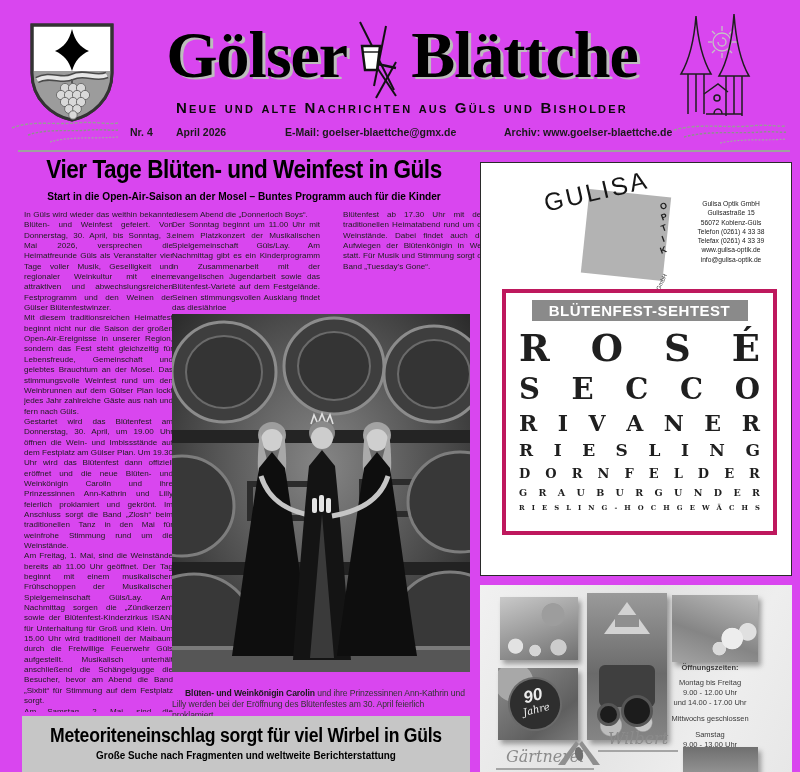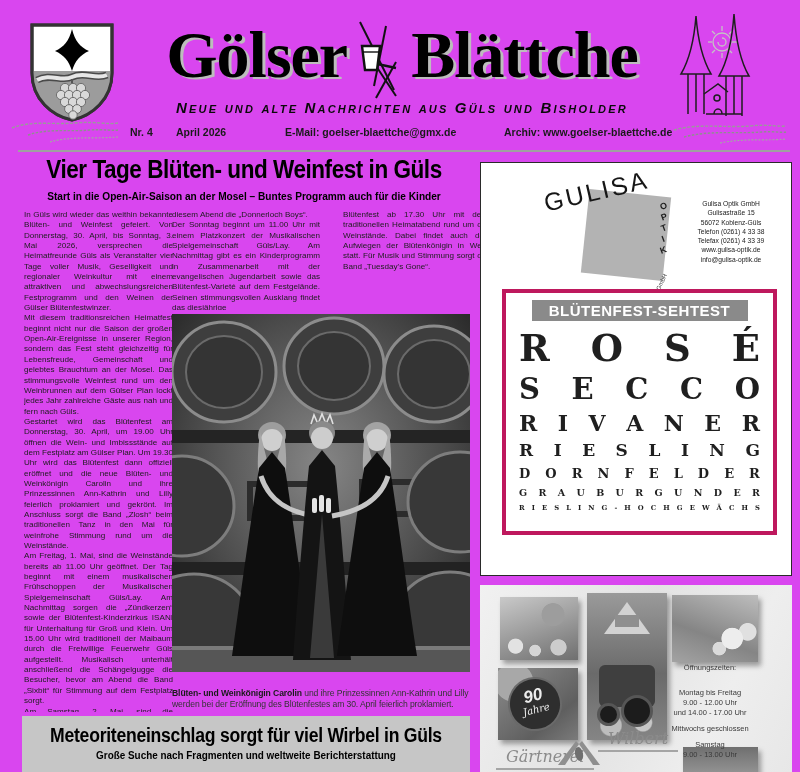--- a/index.html
+++ b/index.html
@@ -10,40 +10,40 @@
   .coat{position:absolute;left:26px;top:21px;}
   .squiggle-left{position:absolute;left:10px;top:116px;}
   .squiggle-right{position:absolute;left:670px;top:118px;}
   .church{position:absolute;left:676px;top:12px;}
   .masthead-title{position:absolute;left:128px;top:6px;width:548px;display:flex;
                   justify-content:center;align-items:center;gap:5px;}
   .title-word{font-family:"Liberation Serif",serif;font-weight:700;font-size:66px;
               line-height:1.25;letter-spacing:-1px;color:#000;text-shadow:3px 2px 0 #bdbdbd;}
   .masthead-glass{width:54px;height:88px;margin-top:10px;flex:0 0 auto;}
   .masthead-sub{position:absolute;left:128px;top:99px;width:548px;text-align:center;
-                font-weight:700;font-size:15px;font-variant:small-caps;letter-spacing:2.2px;color:#0a0a0a;font-style:italic;}
+                font-weight:700;font-size:15px;font-variant:small-caps;letter-spacing:2.2px;color:#0a0a0a;}
   .info-item{position:absolute;top:126px;font-size:10.5px;font-weight:700;color:#1a1a1a;}
   .info-nr{left:130px}.info-date{left:176px}.info-email{left:285px}.info-archive{left:504px}
   .rule-top{position:absolute;left:18px;top:150px;width:772px;height:2px;background:#a0a0a0;}
 
   
   .art-headline{position:absolute;left:18px;top:155px;width:452px;text-align:center;
                 font-size:25px;font-weight:700;letter-spacing:-.5px;transform:scaleX(.9);color:#000;}
   .art-subheadline{position:absolute;left:18px;top:190px;width:452px;text-align:center;
                    font-size:11.5px;font-weight:700;transform:scaleX(.88);color:#000;}
   .col{position:absolute;top:210px;font-size:8.1px;line-height:10.35px;text-align:justify;
        color:#1c1c1c;overflow:hidden;}
   .col p{margin:0;}
   .col1{left:24px;width:149px;height:502px;}
   .col2{left:172px;width:148px;height:100px;}
   .col3{left:325px;width:145px;height:102px;margin-left:18px;}
   .photo{position:absolute;left:172px;top:314px;width:298px;height:358px;}
   .caption{position:absolute;left:172px;top:679px;width:298px;font-size:8.6px;
            line-height:11.4px;color:#333;letter-spacing:-.1px;}
-  .caption b{color:#1a1a1a;}
+  .caption b{color:#1a1a1a;margin-left:13px;}
 
   
   .meteor{position:absolute;left:22px;top:716px;width:448px;height:64px;background:#c6c6c6;
           text-align:center;overflow:hidden;}
   .meteor-h{margin-top:8px;font-size:20px;font-weight:700;letter-spacing:-.3px;
             transform:scaleX(.88);color:#000;}
   .meteor-sub{margin-top:2px;font-size:11px;font-weight:700;transform:scaleX(.9);color:#000;}
 
   
   .gulisa{position:absolute;left:480px;top:162px;width:310px;height:412px;
@@ -106,21 +106,21 @@
   .badge-word{font-size:10px;font-style:italic;font-family:"DejaVu Serif",serif;margin-top:-2px;}
   .p3-sign{position:absolute;left:17px;top:9px;width:0;height:0;border-left:23px solid transparent;
            border-right:23px solid transparent;border-bottom:32px solid #d2d2d2;}
   .p3-sign-inner{position:absolute;left:28px;top:22px;width:24px;height:12px;background:#8f8f8f;}
   .p3-tractor{position:absolute;left:12px;top:72px;width:56px;height:42px;background:#3f3f3f;border-radius:6px;}
   .wheel{position:absolute;border-radius:50%;background:#1c1c1c;border:3px solid #565656;}
   .wheel-big{left:34px;top:102px;width:26px;height:26px;}
   .wheel-small{left:10px;top:110px;width:17px;height:17px;}
   .wil-hours{position:absolute;left:150px;top:78px;width:160px;text-align:center;
              font-size:7.5px;line-height:10px;color:#3a3a3a;}
-  .wil-hours-title{font-weight:400;margin-bottom:15px;}
+  .wil-hours-title{font-weight:700;margin-bottom:5px;}
   .wil-hours div.gap{margin-top:6px;}
   .wil-brand-word{position:absolute;font-family:"DejaVu Serif",serif;font-style:italic;
                   font-size:16px;color:#8b8b8b;border-bottom:2px solid #a5a5a5;padding:0 10px 2px;}
   .wb1{left:16px;top:162px;}
   .wb2{left:118px;top:144px;}
   .wil-logo{position:absolute;left:76px;top:150px;}
 </style>
 </head>
 <body>
 

